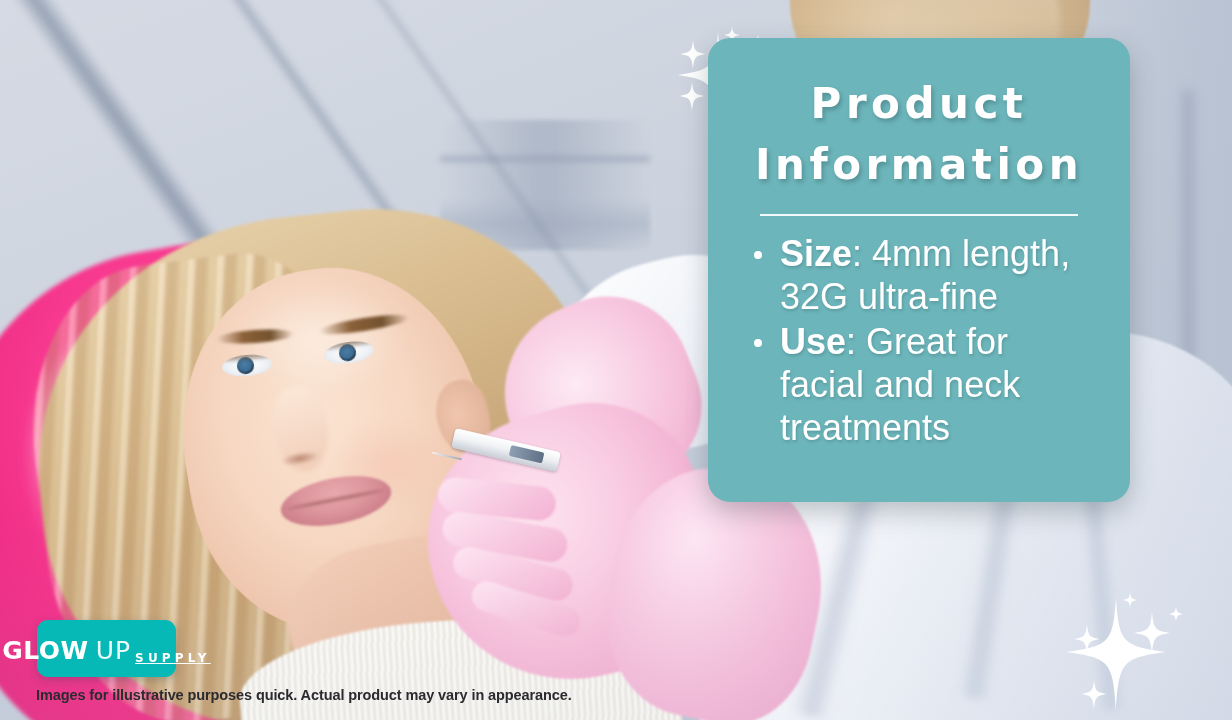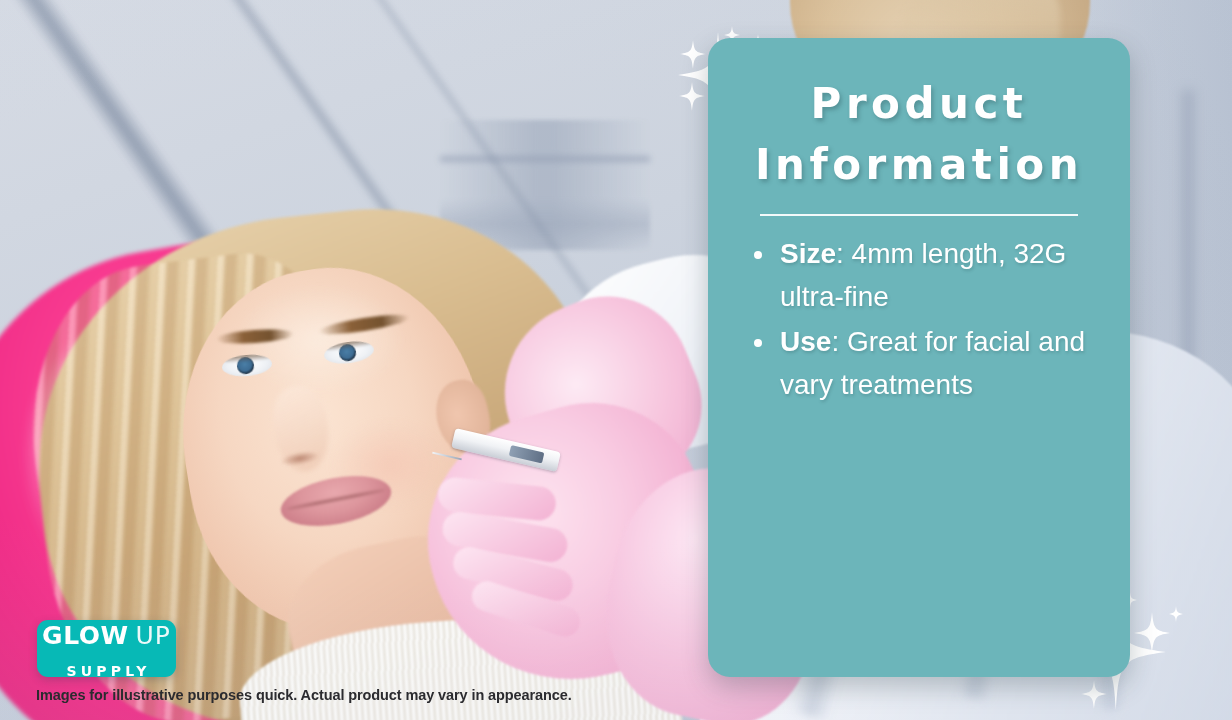--- a/index.html
+++ b/index.html
@@ -400,21 +400,21 @@
     background: radial-gradient(ellipse at 30% 45%, rgba(255,255,255,0) 45%, rgba(200,210,225,.18) 100%);
     pointer-events: none;
   }
 
   
   .info-panel {
     position: absolute;
     left: 708px;
     top: 38px;
     width: 422px;
-    height: 639px;
+    height: 464px;
     background: #6cb5ba;
     border-radius: 22px;
     box-shadow: 0 10px 26px rgba(40,60,70,0.28);
     box-sizing: border-box;
     padding: 36px 30px 24px 30px;
     overflow: hidden;
   }
   .panel-title {
     color: #ffffff;
     font-family: "DejaVu Sans", sans-serif;
@@ -436,21 +436,21 @@
   }
   .spec-list {
     list-style: none;
     margin: 16px 0 0 0;
     padding: 0 4px 0 12px;
   }
   .spec-item {
     position: relative;
     color: #ffffff;
     font-family: "Liberation Sans", sans-serif;
-    font-size: 28px;
+    font-size: 36px;
     line-height: 43px;
     padding-left: 30px;
     margin-bottom: 2px;
     text-shadow: 1px 2px 3px rgba(40,80,86,0.26);
   }
   .spec-item::before {
     content: "";
     position: absolute;
     left: 4px;
     top: 19px;
@@ -476,21 +476,21 @@
   .logo-badge {
     position: absolute;
     left: 37px;
     top: 620px;
     width: 139px;
     height: 57px;
     background: #07b9b6;
     border-radius: 11px;
     box-shadow: 0 3px 8px rgba(30,60,70,0.25);
     display: flex;
-    flex-direction: column;
+    flex-direction: row;
     align-items: center;
     justify-content: center;
     box-sizing: border-box;
     padding-top: 4px;
     text-align: right;
   }
   .logo-main {
     display: flex;
     align-items: baseline;
     gap: 7px;
@@ -508,24 +508,25 @@
     font-family: "DejaVu Sans", sans-serif;
     font-weight: normal;
     font-size: 25px;
     letter-spacing: 1px;
     opacity: .92;
   }
   .logo-supply {
     color: #ffffff;
     font-family: "DejaVu Sans", sans-serif;
     font-weight: bold;
-    font-size: 14px;
+    font-size: 12px;
     letter-spacing: 4.2px;
     margin-top: 15px;
     text-indent: 4px;
+    text-decoration: underline;
   }
 
   
   .disclaimer {
     position: absolute;
     left: 36px;
     top: 687px;
     color: #2b2b2f;
     font-family: "Liberation Sans", sans-serif;
     font-size: 14.5px;
@@ -614,21 +615,21 @@
   </div>
 
   <div class="info-panel">
     <h1 class="panel-title">Product Information</h1>
     <hr class="title-divider">
     <ul class="spec-list">
       <li class="spec-item">
         <span class="spec-label">Size</span><span>: 4mm length, 32G ultra-fine</span>
       </li>
       <li class="spec-item">
-        <span class="spec-label">Use</span><span>: Great for facial and vary treatments</span>
+        <span class="spec-label">Use</span><span>: Great for facial and neck treatments</span>
       </li>
     </ul>
   </div>
 
   <div class="logo-badge">
     <div class="logo-main">
       <span class="logo-glow">GLOW</span>
       <span class="logo-up">UP</span>
     </div>
     <div class="logo-supply">SUPPLY</div>

